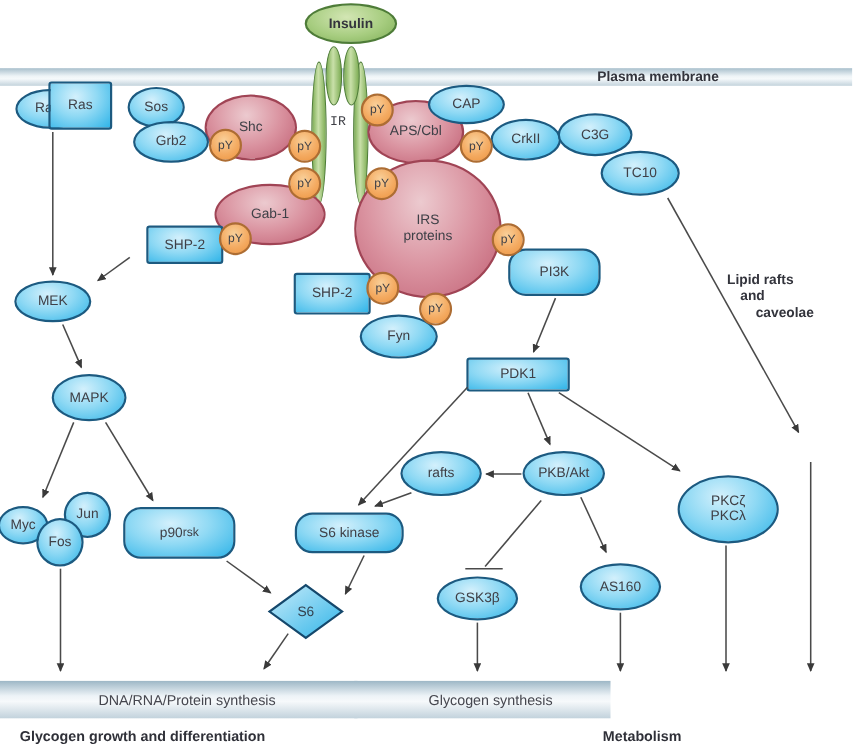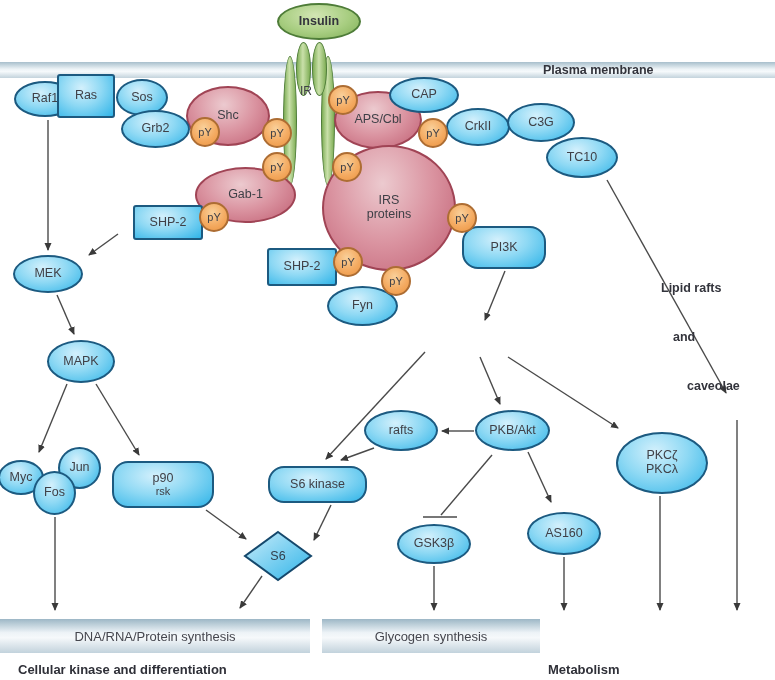--- a/index.html
+++ b/index.html
@@ -27,25 +27,25 @@
       background:radial-gradient(ellipse at 45% 32%, #d3e6b4 0%, #a7cd80 55%, #7fae56 100%);
       border:2px solid #4e7c38;}
   .stalk{position:absolute;border-radius:50%;
       background:linear-gradient(90deg,#7fae56 0%,#c9e0a9 45%,#7fae56 100%);
       border:1.5px solid #4e7c38;box-sizing:border-box;}
   .bold{font-weight:700;color:#33343c;}
   .membrane{position:absolute;left:0;top:62px;width:775px;height:16px;
       background:linear-gradient(180deg,#a8bfcc 0%,#eef4f7 45%,#f5f9fb 60%,#c3d3dc 100%);}
   .obar{position:absolute;top:619px;height:34px;display:flex;align-items:center;justify-content:center;
       font-size:13px;color:#45464e;
-      background:linear-gradient(180deg,#9db7c6 0%,#edf3f7 40%,#f6f9fb 55%,#c2d2dc 100%);}
+      background:linear-gradient(180deg,#9db7c6 0%,#edf3f7 40%,#f6f9fb 55%,#c2d2dc 100%);padding-left:15px;}
   .catlabel{position:absolute;font-size:13px;font-weight:700;color:#2f3038;}
   .arrows{position:absolute;left:0;top:0;pointer-events:none;}
   .annot{position:absolute;font-size:12.5px;font-weight:700;color:#33343c;line-height:15px;}
-  .annot span{display:block;margin-top:34px;}
+  .annot span{display:block;}
   .irlabel{position:absolute;font-size:12px;color:#3f4047;}
   .s6wrap{position:absolute;left:243px;top:530px;width:70px;height:52px;}
   .s6wrap .lbl{position:absolute;left:0;top:0;width:70px;height:52px;display:flex;
       align-items:center;justify-content:center;font-size:12.5px;color:#33414e;}
   sup{font-size:11px;text-align:right;}
 </style>
 </head>
 <body>
 
 <div id="canvas">
@@ -61,39 +61,40 @@
   <div class="node ge bold" style="left:277px;top:3px;width:84px;height:37px;">Insulin</div>
 
   <div class="node pk" style="left:186px;top:86px;width:84px;height:60px;">Shc</div>
   <div class="node pk" style="left:195px;top:167px;width:101px;height:56px;">Gab-1</div>
   <div class="node pk" style="left:334px;top:91px;width:88px;height:58px;">APS/Cbl</div>
   <div class="node pk" style="left:322px;top:145px;width:134px;height:126px;">
     <span style="width:60px;">IRS proteins</span>
   </div>
 
   <div class="node be" style="left:14px;top:81px;width:62px;height:36px;">Raf1</div>
-  <div class="node br" style="left:57px;top:74px;width:58px;height:44px;">Ras</div>
+  <div class="node br" style="left:44px;top:74px;width:58px;height:44px;">Ras</div>
   <div class="node be" style="left:116px;top:79px;width:52px;height:37px;">Sos</div>
   <div class="node be" style="left:121px;top:110px;width:69px;height:38px;">Grb2</div>
   <div class="node be" style="left:389px;top:77px;width:70px;height:36px;">CAP</div>
   <div class="node be" style="left:446px;top:108px;width:64px;height:38px;">CrkII</div>
   <div class="node be" style="left:507px;top:103px;width:68px;height:39px;">C3G</div>
   <div class="node be" style="left:546px;top:137px;width:72px;height:41px;">TC10</div>
 
   <div class="node br" style="left:133px;top:205px;width:70px;height:35px;">SHP-2</div>
   <div class="node br" style="left:267px;top:248px;width:70px;height:38px;">SHP-2</div>
   <div class="node be" style="left:327px;top:286px;width:71px;height:40px;">Fyn</div>
   <div class="node brr" style="left:462px;top:226px;width:84px;height:43px;">PI3K</div>
+  <div class="node br" style="left:424px;top:325px;width:94px;height:31px;">PDK1</div>
 
   <div class="node be" style="left:13px;top:255px;width:70px;height:38px;">MEK</div>
   <div class="node be" style="left:47px;top:340px;width:68px;height:43px;">MAPK</div>
   <div class="node be" style="left:-2px;top:460px;width:46px;height:35px;">Myc</div>
   <div class="node be" style="left:58px;top:447px;width:43px;height:42px;">Jun</div>
   <div class="node be" style="left:33px;top:471px;width:43px;height:44px;">Fos</div>
-  <div class="node brr" style="left:112px;top:461px;width:102px;height:47px;flex-direction:column;">
+  <div class="node brr" style="left:112px;top:461px;width:102px;height:47px;">
     <span>p90</span>
       <sup>rsk</sup>
   </div>
   <div class="node brr" style="left:268px;top:466px;width:99px;height:37px;">S6 kinase</div>
 
   <div class="s6wrap">
     <svg width="70" height="52">
       <defs>
         <linearGradient id="dgrad" x1="0" y1="0" x2="1" y2="1">
           <stop offset="0" stop-color="#c9ecfa"></stop>
@@ -120,21 +121,21 @@
   <div class="node py" style="left:262px;top:118px;width:30px;height:30px;">pY</div>
   <div class="node py" style="left:328px;top:85px;width:30px;height:30px;">pY</div>
   <div class="node py" style="left:199px;top:202px;width:30px;height:30px;">pY</div>
   <div class="node py" style="left:262px;top:152px;width:30px;height:30px;">pY</div>
   <div class="node py" style="left:332px;top:152px;width:30px;height:30px;">pY</div>
   <div class="node py" style="left:418px;top:118px;width:30px;height:30px;">pY</div>
   <div class="node py" style="left:447px;top:203px;width:30px;height:30px;">pY</div>
   <div class="node py" style="left:333px;top:247px;width:30px;height:30px;">pY</div>
   <div class="node py" style="left:381px;top:266px;width:30px;height:30px;">pY</div>
 
-  <div class="irlabel" style="left:300px;top:84px;">IR</div>
+  <div class="irlabel" style="left:300px;top:104px;font-family:Liberation Mono, monospace;">IR</div>
 
   <svg class="arrows" width="775" height="680" viewBox="0 0 775 680">
     <defs>
       <marker id="ah" markerWidth="10" markerHeight="8" refX="7" refY="3.5" orient="auto" markerUnits="userSpaceOnUse">
         <path d="M0,0 L8,3.5 L0,7 Z" fill="#3a3a3a"></path>
       </marker>
     </defs>
     <g stroke="#4a4a4a" stroke-width="1.4" fill="none">
       <line x1="48" y1="120" x2="48" y2="250" marker-end="url(#ah)"></line>
       <line x1="118" y1="234" x2="89" y2="255" marker-end="url(#ah)"></line>
@@ -164,16 +165,16 @@
 
   <div class="annot" style="left:655px;top:247px;width:100px;">
     <span style="padding-left:6px;">Lipid rafts</span>
     <span style="padding-left:18px;">and</span>
     <span style="padding-left:32px;">caveolae</span>
   </div>
 
   <div class="obar" style="left:0;width:310px;">DNA/RNA/Protein synthesis</div>
   <div class="obar" style="left:322px;width:218px;">Glycogen synthesis</div>
 
-  <div class="catlabel" style="left:18px;top:662px;">Cellular kinase and differentiation</div>
+  <div class="catlabel" style="left:18px;top:662px;">Glycogen growth and differentiation</div>
   <div class="catlabel" style="left:512px;top:662px;padding-left:36px;">Metabolism</div>
 
 </div>
 
 </body></html>

